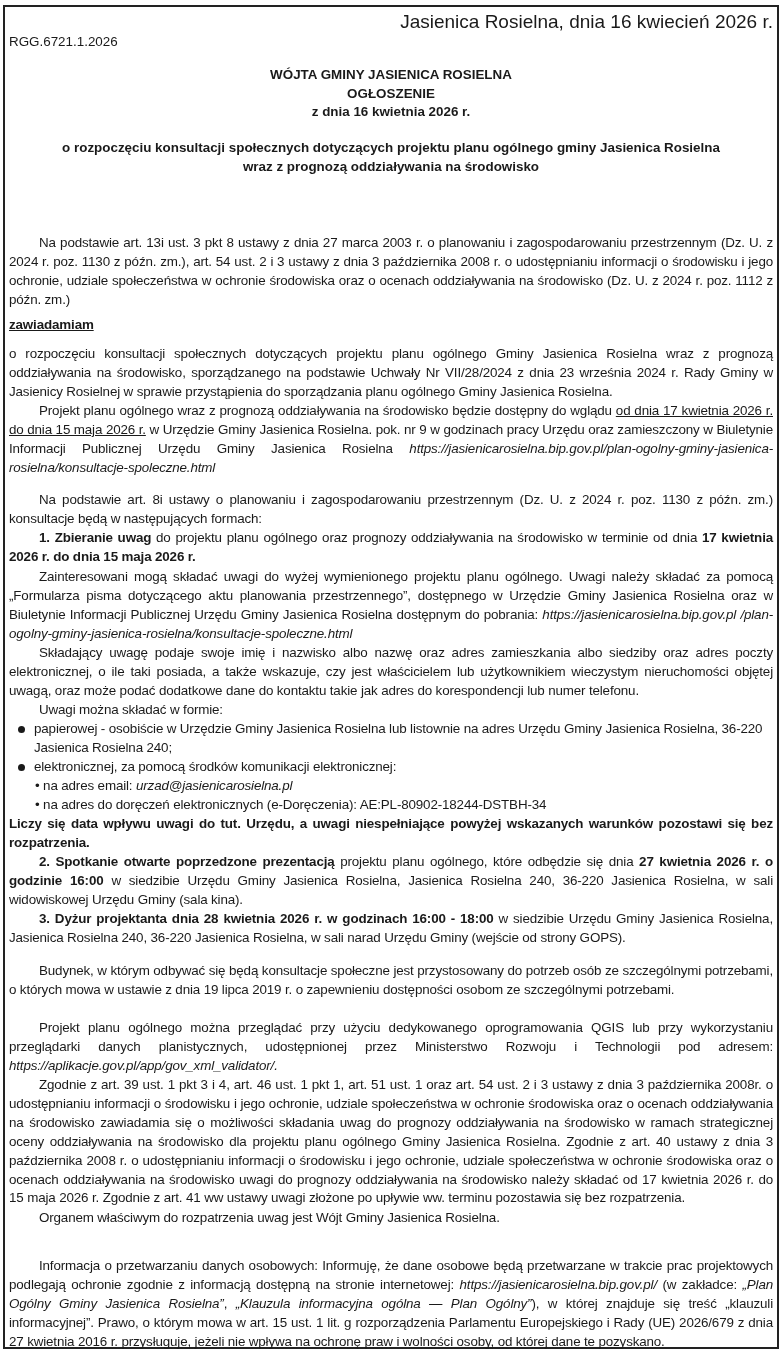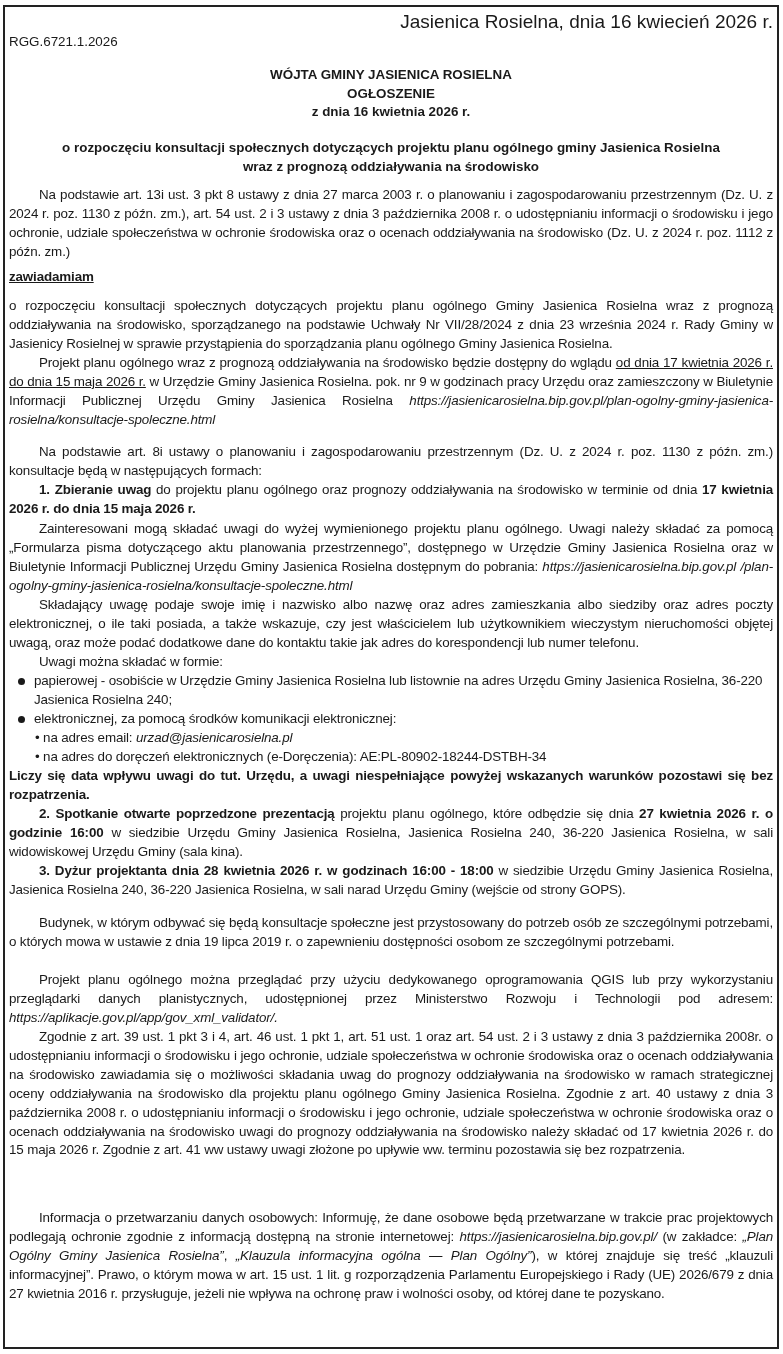--- a/index.html
+++ b/index.html
@@ -6,21 +6,21 @@
     body {
       width: 783px; height: 1354px; position: relative; overflow: hidden;
       font-family: "Liberation Sans", "DejaVu Sans", sans-serif;
       color: #1a1a1a;
     }
     .frame {
       position: absolute; left: 3px; top: 5px; width: 772px; height: 1340px;
       border: 2px solid #222;
       box-sizing: content-box;
     }
-    .txt { font-size: 13.4px; line-height: 18.9px; letter-spacing: -0.15px; }
+    .txt { font-size: 13.4px; line-height: 18.9px; letter-spacing: -0.15px; margin-top: 48px; }
     .just { text-align: justify; }
     .indent { text-indent: 30px; }
     .place-date { position: absolute; right: 4px; top: 4px; font-size: 19px; }
     .ref { position: absolute; left: 4px; top: 27px; font-size: 13.4px; }
     .head { position: absolute; left: 0; right: 0; top: 59px; text-align: center; font-weight: bold; font-size: 13.4px; line-height: 18.5px; }
     .subject { position: absolute; left: 0; right: 0; top: 131px; text-align: center; font-weight: bold; font-size: 13.4px; line-height: 19px; }
     .block { position: absolute; left: 4px; right: 4px; }
     .center-bold { text-align: left; font-weight: bold; text-decoration: underline; }
     .b { font-weight: bold; }
     .i { font-style: italic; }
@@ -102,18 +102,19 @@
   </div>
 
   <div class="block txt just indent" style="top:907px;">Budynek, w którym odbywać się będą konsultacje społeczne jest przystosowany do potrzeb osób ze szczególnymi potrzebami, o których mowa w ustawie z dnia 19 lipca 2019 r. o zapewnieniu dostępności osobom ze szczególnymi potrzebami.</div>
 
   <div class="block txt just indent" style="top:964px;">
     <span>Projekt planu ogólnego można przeglądać przy użyciu dedykowanego oprogramowania QGIS lub przy wykorzystaniu przeglądarki danych planistycznych, udostępnionej przez Ministerstwo Rozwoju i Technologii pod adresem: </span><span class="i">https://aplikacje.gov.pl/app/gov_xml_validator/.</span>
   </div>
 
   <div class="block txt just indent" style="top:1021px;">Zgodnie z art. 39 ust. 1 pkt 3 i 4, art.  46 ust. 1 pkt 1, art. 51 ust. 1 oraz art. 54 ust. 2 i 3 ustawy z dnia  3 października 2008r. o udostępnianiu informacji o  środowisku i jego ochronie, udziale społeczeństwa w ochronie środowiska oraz o ocenach oddziaływania na środowisko zawiadamia się o możliwości składania uwag do prognozy oddziaływania na środowisko w ramach  strategicznej oceny oddziaływania na środowisko dla projektu planu ogólnego Gminy Jasienica Rosielna. Zgodnie z art. 40 ustawy  z dnia  3 października 2008 r. o udostępnianiu informacji o  środowisku i jego ochronie, udziale społeczeństwa w ochronie środowiska oraz o ocenach oddziaływania na środowisko uwagi do prognozy oddziaływania na środowisko należy składać od 17 kwietnia 2026 r. do 15 maja 2026 r. Zgodnie z art. 41 ww ustawy uwagi złożone po upływie ww. terminu pozostawia się bez rozpatrzenia.</div>
 
+  <div class="block txt indent" style="top:1154px;">Organem właściwym do rozpatrzenia uwag jest Wójt Gminy Jasienica Rosielna.</div>
 
   <div class="block txt just indent" style="top:1202px;">
     <span>Informacja o przetwarzaniu danych osobowych: Informuję, że dane osobowe będą przetwarzane w trakcie prac projektowych podlegają ochronie zgodnie z informacją dostępną na stronie internetowej: </span><span class="i">https://jasienicarosielna.bip.gov.pl/</span><span> (w zakładce: </span><span class="i">„Plan Ogólny Gminy Jasienica Rosielna”</span><span>, </span><span class="i">„Klauzula informacyjna ogólna — Plan Ogólny”</span><span>), w której znajduje się treść „klauzuli informacyjnej”. Prawo, o którym mowa w art. 15 ust. 1 lit. g rozporządzenia Parlamentu Europejskiego i Rady (UE) 2026/679 z dnia 27 kwietnia 2016 r. przysługuje, jeżeli nie wpływa na ochronę praw i wolności osoby, od której dane te pozyskano.</span>
   </div>
 
 </div>
 
 </body></html>

